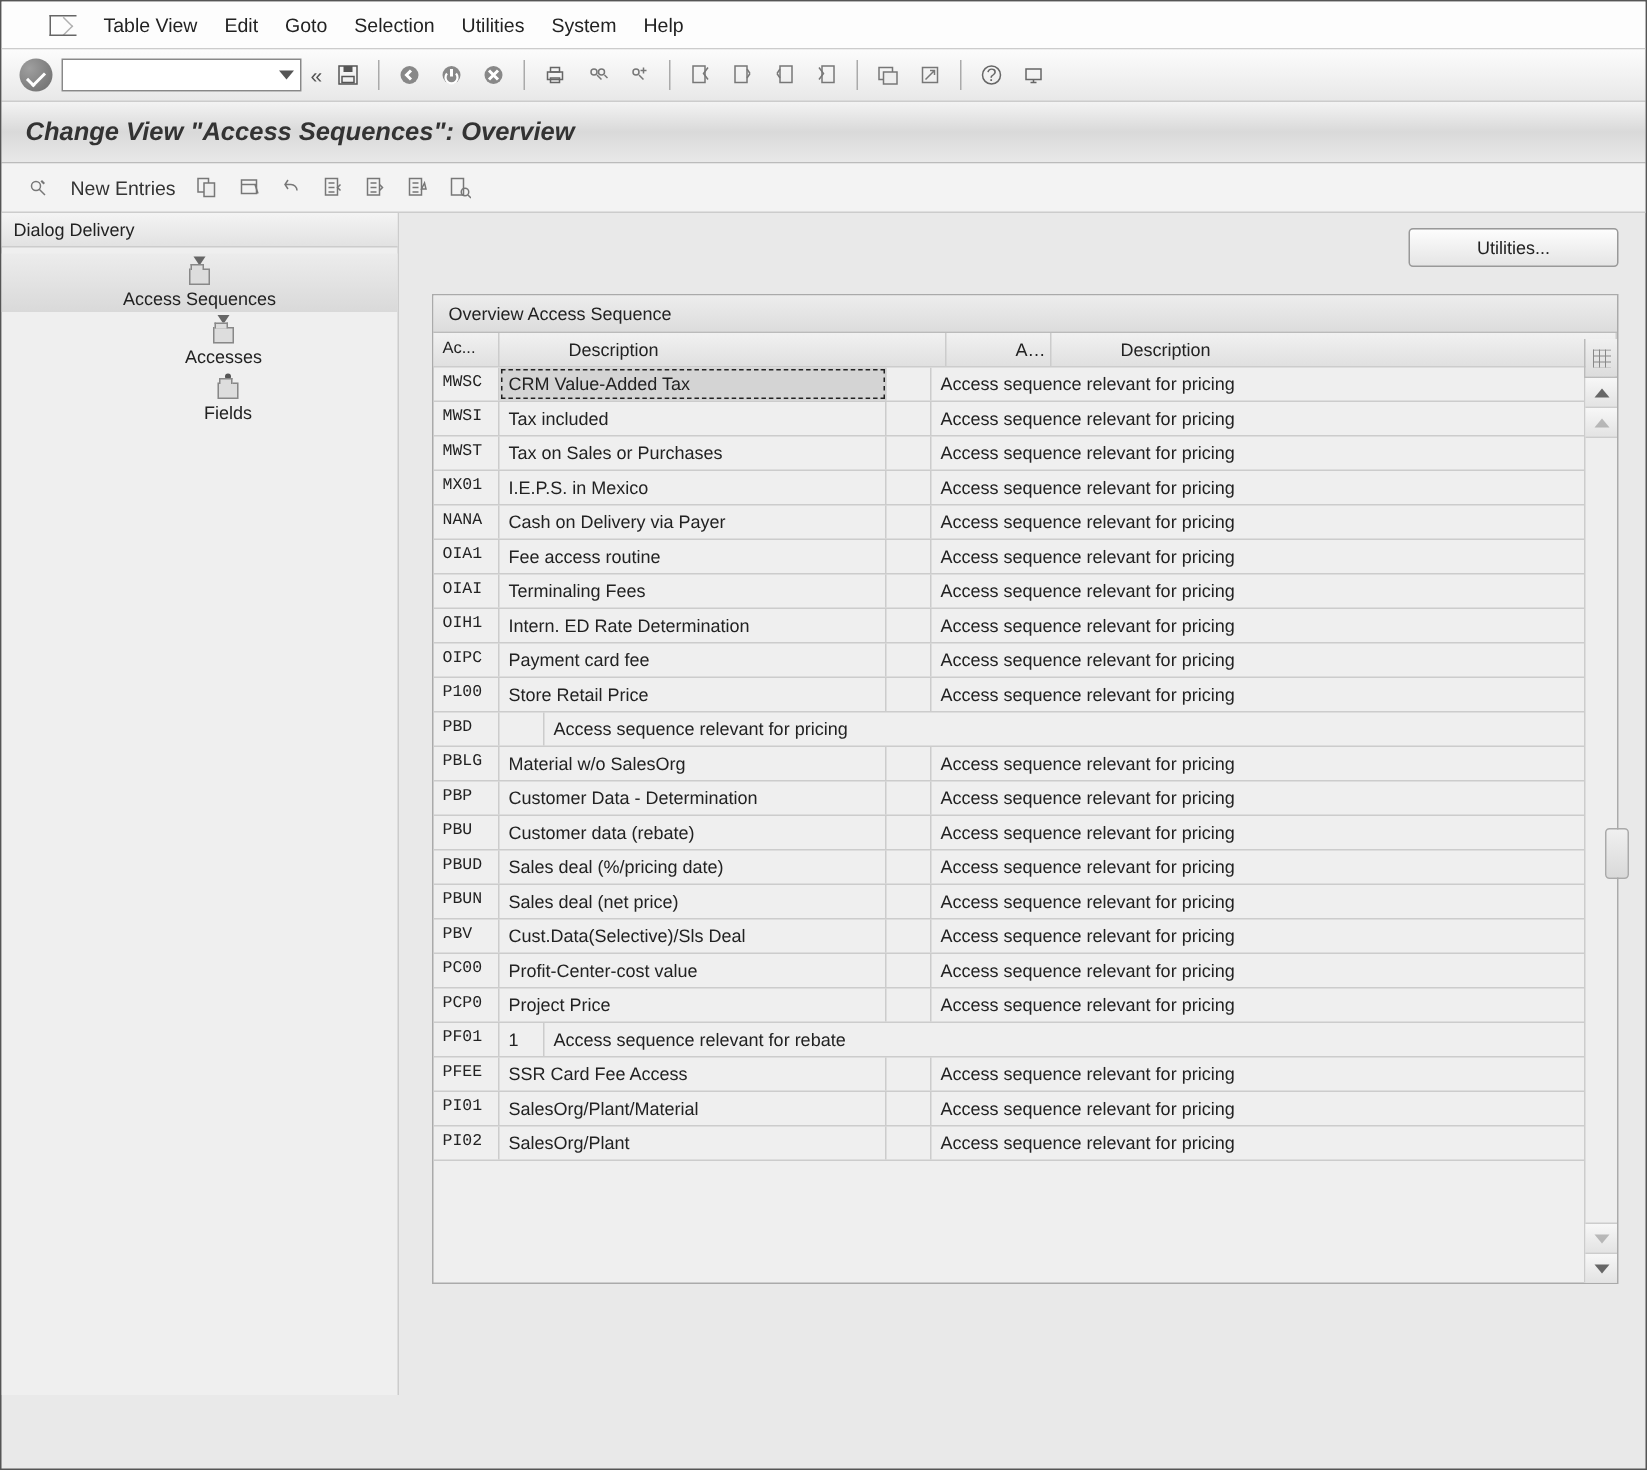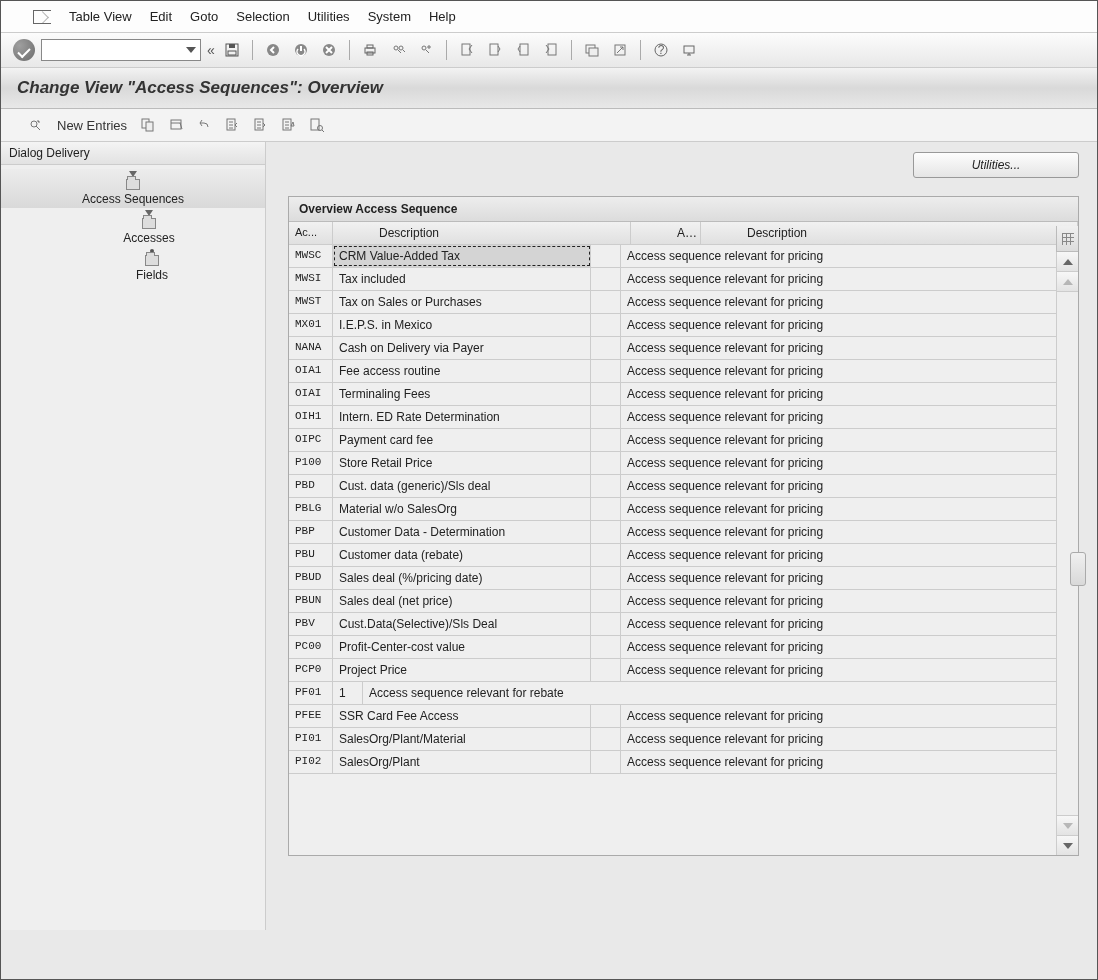--- a/index.html
+++ b/index.html
@@ -17,42 +17,42 @@
   .combo { width:160px; height:22px; background:#fff; border:1px solid #888; display:flex; align-items:center; justify-content:flex-end; padding:0 4px; }
   .combo .arrow{ width:0; height:0; border-left:5px solid transparent; border-right:5px solid transparent; border-top:6px solid #555;}
   .sep { width:1px; height:20px; background:#aaa; margin:0 3px; }
   .tbtn { width:22px; height:22px; display:flex; align-items:center; justify-content:center; border:1px solid transparent; border-radius:3px; }
   .tbtn svg{ width:16px; height:16px; }
   .lt{font-size:14px; color:#555;}
   
   .titlebar { padding:10px 16px; background:linear-gradient(#f3f3f3,#d9d9d9,#e8e8e8); border-bottom:1px solid #bbb; }
   .titlebar h1 { font-size:17px; font-style:italic; font-weight:bold; color:#333; }
   
-  .toolbar2 { display:flex; align-items:center; gap:6px; padding:6px 24px; background:#f3f3f3; border-bottom:1px solid #ccc; }
+  .toolbar2 { display:flex; align-items:center; gap:6px; padding:6px 14px; background:#f3f3f3; border-bottom:1px solid #ccc; }
   .toolbar2 .linkish{ font-size:13px; color:#333; padding:2px 4px;}
   .smallbtn{ width:22px; height:20px; display:flex;align-items:center;justify-content:center;}
   .smallbtn svg{width:16px;height:16px;}
   
   .body { display:flex; height: calc(100% - 190px);}
   .sidebar { width:265px; background:#efefef; border-right:1px solid #ccc; }
   .sidebar-header{ padding:4px 8px; background:linear-gradient(#f4f4f4,#e2e2e2); border-bottom:1px solid #ccc; font-size:12px;}
   .tree { padding:4px 0;}
   .tree-row{ display:flex; align-items:center; gap:2px; padding:2px 6px; font-size:12px; white-space:nowrap;flex-direction:column;}
   .tree-row.sel{ background:linear-gradient(#ececec,#d9d9d9);}
   .disclosure{ width:0;height:0;border-left:4px solid transparent;border-right:4px solid transparent;border-top:6px solid #666; margin:0 2px;}
   .folder{ width:14px; height:11px; background:#ddd;border:1px solid #888; position:relative;}
   .folder::before{content:"";position:absolute;top:-4px;left:0;width:7px;height:3px;background:#ddd;border:1px solid #888;border-bottom:none;}
   .indent1{padding-left:38px;} .indent2{padding-left:44px;}
   .dot{ width:4px;height:4px;background:#555;border-radius:50%; margin:0 4px;}
   
   .main { flex:1; padding:10px 18px 10px 22px; position:relative; overflow:hidden;}
   .util-row{ display:flex; justify-content:flex-end; margin-bottom:18px;}
-  .utilbtn{ width:166px; height:26px; background:linear-gradient(#fdfdfd,#e5e5e5); border:1px solid #999; border-radius:3px; display:flex;align-items:center;justify-content:center; font-size:12px;font-style:italic;}
+  .utilbtn{ width:140px; height:26px; background:linear-gradient(#fdfdfd,#e5e5e5); border:1px solid #999; border-radius:3px; display:flex;align-items:center;justify-content:center; font-size:12px;}
   .tablewrap{ border:1px solid #aaa; background:#efefef; position:relative; height:660px; }
-  .tabletitle{ padding:5px 10px; background:linear-gradient(#ededed,#dcdcdc); border-bottom:1px solid #bbb; font-size:12px;font-weight:bold;}
+  .tabletitle{ padding:5px 10px; background:linear-gradient(#ededed,#dcdcdc); border-bottom:1px solid #bbb; font-size:12px;}
   .theadrow,.trow{ display:flex; align-items:stretch; border-bottom:1px solid #ccc; font-size:12px;}
   .theadrow{ background:linear-gradient(#f1f1f1,#e0e0e0);gap:40px; }
   .th,.td{ padding:4px 6px; border-right:1px solid #ccc; overflow:hidden; white-space:nowrap; text-overflow:ellipsis; }
   .c1{ width:44px; font-family:'Courier New',monospace; font-size:11px; }
   .c2{ width:258px; }
   .c3{ width:30px; text-align:left; }
   .c4{ flex:1; }
   .th.c1,.th.c3{font-family:Arial;}
   .trow.selected .c2{ background:#d4d4d4; outline:1px dashed #222; outline-offset:-2px;}
   .tbody{ overflow:hidden; }
@@ -343,21 +343,20 @@
               <div class="td c4">Access sequence relevant for pricing</div>
             </div>
             <div class="trow">
               <div class="td c1">P100</div>
               <div class="td c2">Store Retail Price</div>
               <div class="td c3"></div>
               <div class="td c4">Access sequence relevant for pricing</div>
             </div>
             <div class="trow">
               <div class="td c1">PBD</div>
-              <div class="td c2">Cust. data (generic)/Sls deal</div>
               <div class="td c3"></div>
               <div class="td c4">Access sequence relevant for pricing</div>
             </div>
             <div class="trow">
               <div class="td c1">PBLG</div>
               <div class="td c2">Material w/o SalesOrg</div>
               <div class="td c3"></div>
               <div class="td c4">Access sequence relevant for pricing</div>
             </div>
             <div class="trow">

